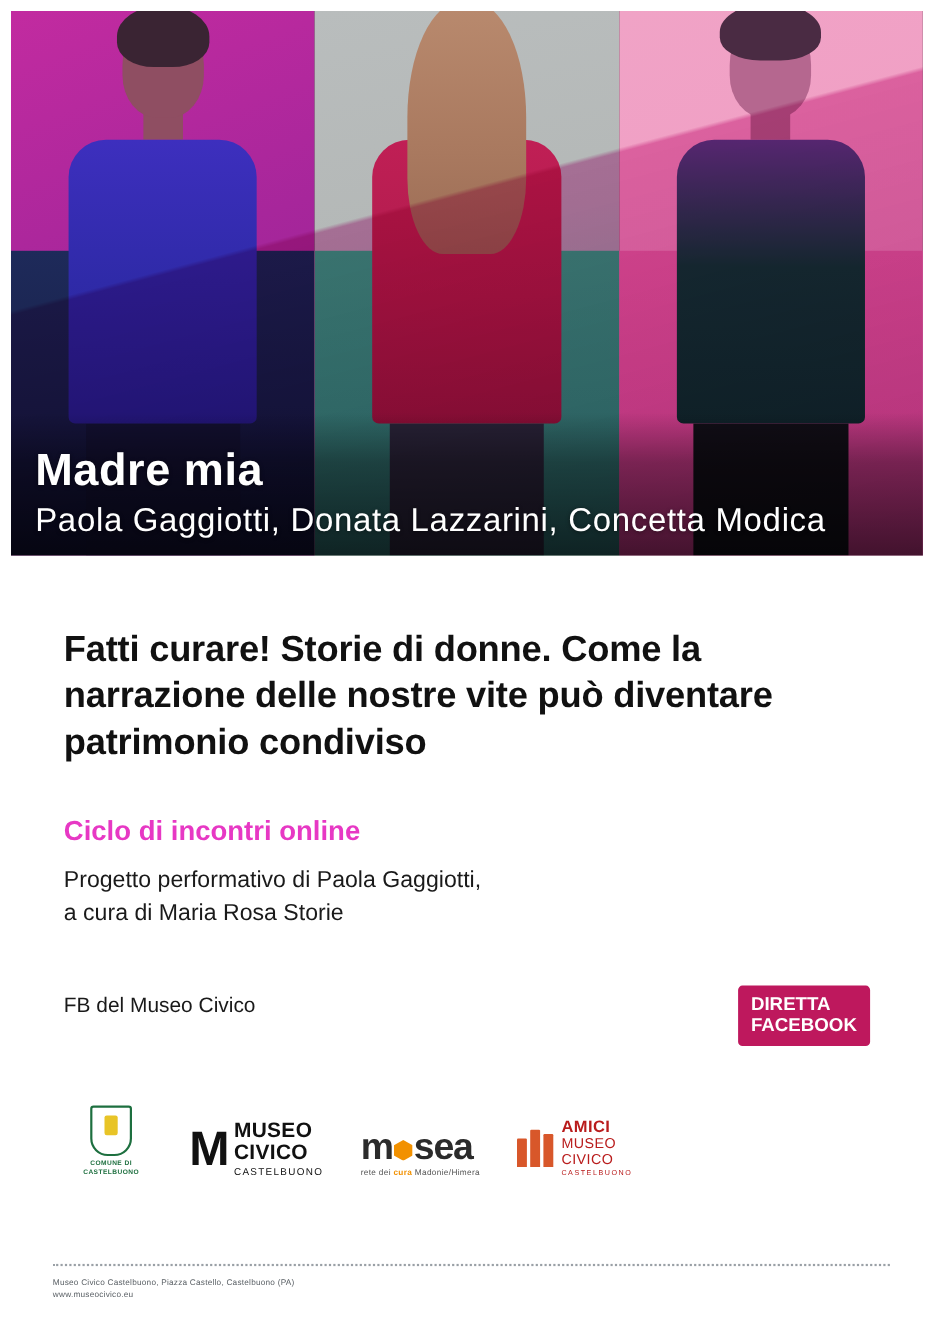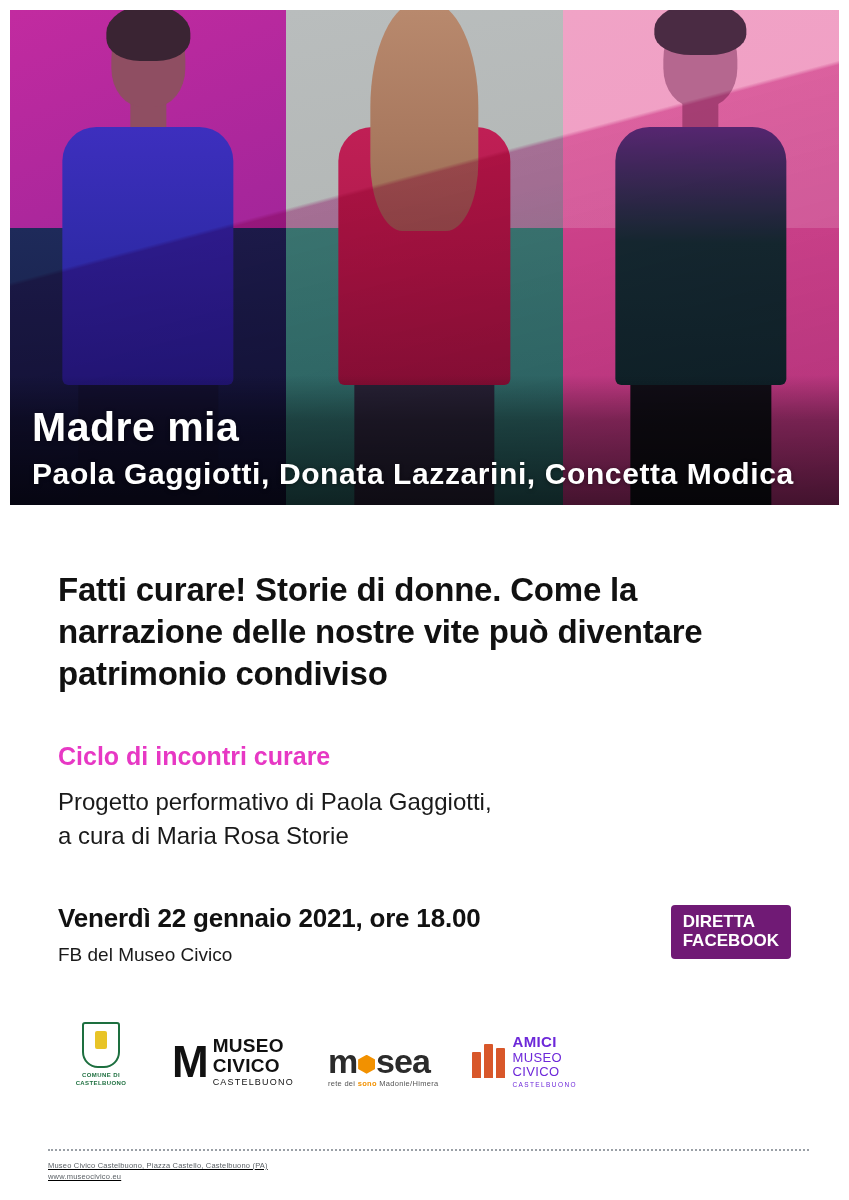--- a/index.html
+++ b/index.html
@@ -142,21 +142,21 @@
   .hero-title {
     font-size: 41px;
     font-weight: bold;
     letter-spacing: 0.5px;
     line-height: 1.05;
     margin-bottom: 8px;
     text-shadow: 0 1px 4px rgba(0,0,0,0.45);
   }
   .hero-names {
     font-size: 30px;
-    font-weight: bold;
+    font-weight: normal;
     letter-spacing: 0.6px;
     white-space: nowrap;
     text-shadow: 0 1px 4px rgba(0,0,0,0.45);
   }
 
   
   .content {
     padding: 0 48px;
   }
   .main-title {
@@ -168,21 +168,21 @@
     letter-spacing: -0.2px;
   }
   .subtitle {
     margin-top: 46px;
     font-size: 25px;
     font-weight: bold;
     color: #e738c4;
   }
   .credits {
     margin-top: 14px;
-    font-size: 24px;
+    font-size: 21px;
     line-height: 1.42;
     color: #1a1a1a;
   }
   .date-row {
     margin-top: 50px;
     display: flex;
     align-items: flex-start;
     justify-content: space-between;
   }
   .date-block { flex: 1 1 auto; }
@@ -192,21 +192,21 @@
     color: #111111;
     letter-spacing: -0.2px;
   }
   .date-note {
     margin-top: 8px;
     font-size: 19px;
     line-height: 1.38;
     color: #1a1a1a;
   }
   .fb-badge {
-    background: #701a75;
+    background: #be185d;
     color: #ffffff;
     font-weight: bold;
     font-size: 17px;
     line-height: 1.1;
     padding: 8px 12px 9px 12px;
     border-radius: 4px;
     text-align: left;
     margin-top: 2px;
     white-space: nowrap;
   }
@@ -288,33 +288,32 @@
   .musea-sub b { color: #f29100; }
 
   .logo-amici { display: flex; align-items: center; gap: 7px; }
   .amici-bars { display: flex; align-items: flex-end; gap: 3px; }
   .amici-bars span {
     display: block; width: 9px; background: #d8572a; border-radius: 1px 1px 0 0;
   }
   .amici-bars span:nth-child(1) { height: 26px; }
   .amici-bars span:nth-child(2) { height: 34px; }
   .amici-bars span:nth-child(3) { height: 30px; }
-  .amici-text { line-height: 1.08; color: #6d28d9; }
+  .amici-text { line-height: 1.08; color: #b91c1c; }
   .amici-text .a1 { font-size: 15px; font-weight: bold; letter-spacing: 0.4px; }
   .amici-text .a2 { font-size: 13px; letter-spacing: 0.4px; }
   .amici-text .a3 { font-size: 13px; letter-spacing: 0.4px; }
   .amici-text .a4 { font-size: 6.5px; letter-spacing: 1.4px; margin-top: 2px; }
 
   
   .footer {
     position: absolute;
     left: 48px;
     right: 40px;
     bottom: 18px;
-    text-decoration: underline;
   }
   .dotted {
     border-top: 2px dotted #9aa0a6;
     margin-bottom: 9px;
   }
   .footer-text {
     font-size: 7.5px;
     line-height: 1.5;
     color: #5b6166;
     letter-spacing: 0.2px;
@@ -369,30 +368,29 @@
     <div class="hero-text">
       <div class="hero-title">Madre mia</div>
       <div class="hero-names">Paola Gaggiotti, Donata Lazzarini, Concetta Modica</div>
     </div>
   </div>
 
   <div class="content">
 
     <h1 class="main-title">Fatti curare! Storie di donne. Come la narrazione delle nostre vite può diventare patrimonio condiviso</h1>
 
-    <div class="subtitle">Ciclo di incontri curare</div>
+    <div class="subtitle">Ciclo di incontri online</div>
 
     <div class="credits">
       <div>Progetto performativo di Paola Gaggiotti,</div>
       <div>a cura di Maria Rosa Storie</div>
     </div>
 
     <div class="date-row">
       <div class="date-block">
-        <div class="date-line">Venerdì 22 gennaio 2021, ore 18.00</div>
         <div class="date-note">
           <div>FB del Museo Civico</div>
         </div>
       </div>
       <div class="fb-badge">
         <div>DIRETTA</div>
         <div>FACEBOOK</div>
       </div>
     </div>
 
@@ -411,21 +409,21 @@
         <div class="museo-text">
           <div class="l1">MUSEO</div>
           <div class="l2">CIVICO</div>
           <div class="l3">CASTELBUONO</div>
         </div>
       </div>
 
       <div class="logo logo-musea">
         <div>
           <div class="musea-word"><span>m</span><span class="hex"></span><span>sea</span></div>
-          <div class="musea-sub"><span>rete dei </span><b>sono</b><span> Madonie/Himera</span></div>
+          <div class="musea-sub"><span>rete dei </span><b>cura</b><span> Madonie/Himera</span></div>
         </div>
       </div>
 
       <div class="logo logo-amici">
         <div class="amici-bars">
           <span></span>
           <span></span>
           <span></span>
         </div>
         <div class="amici-text">

